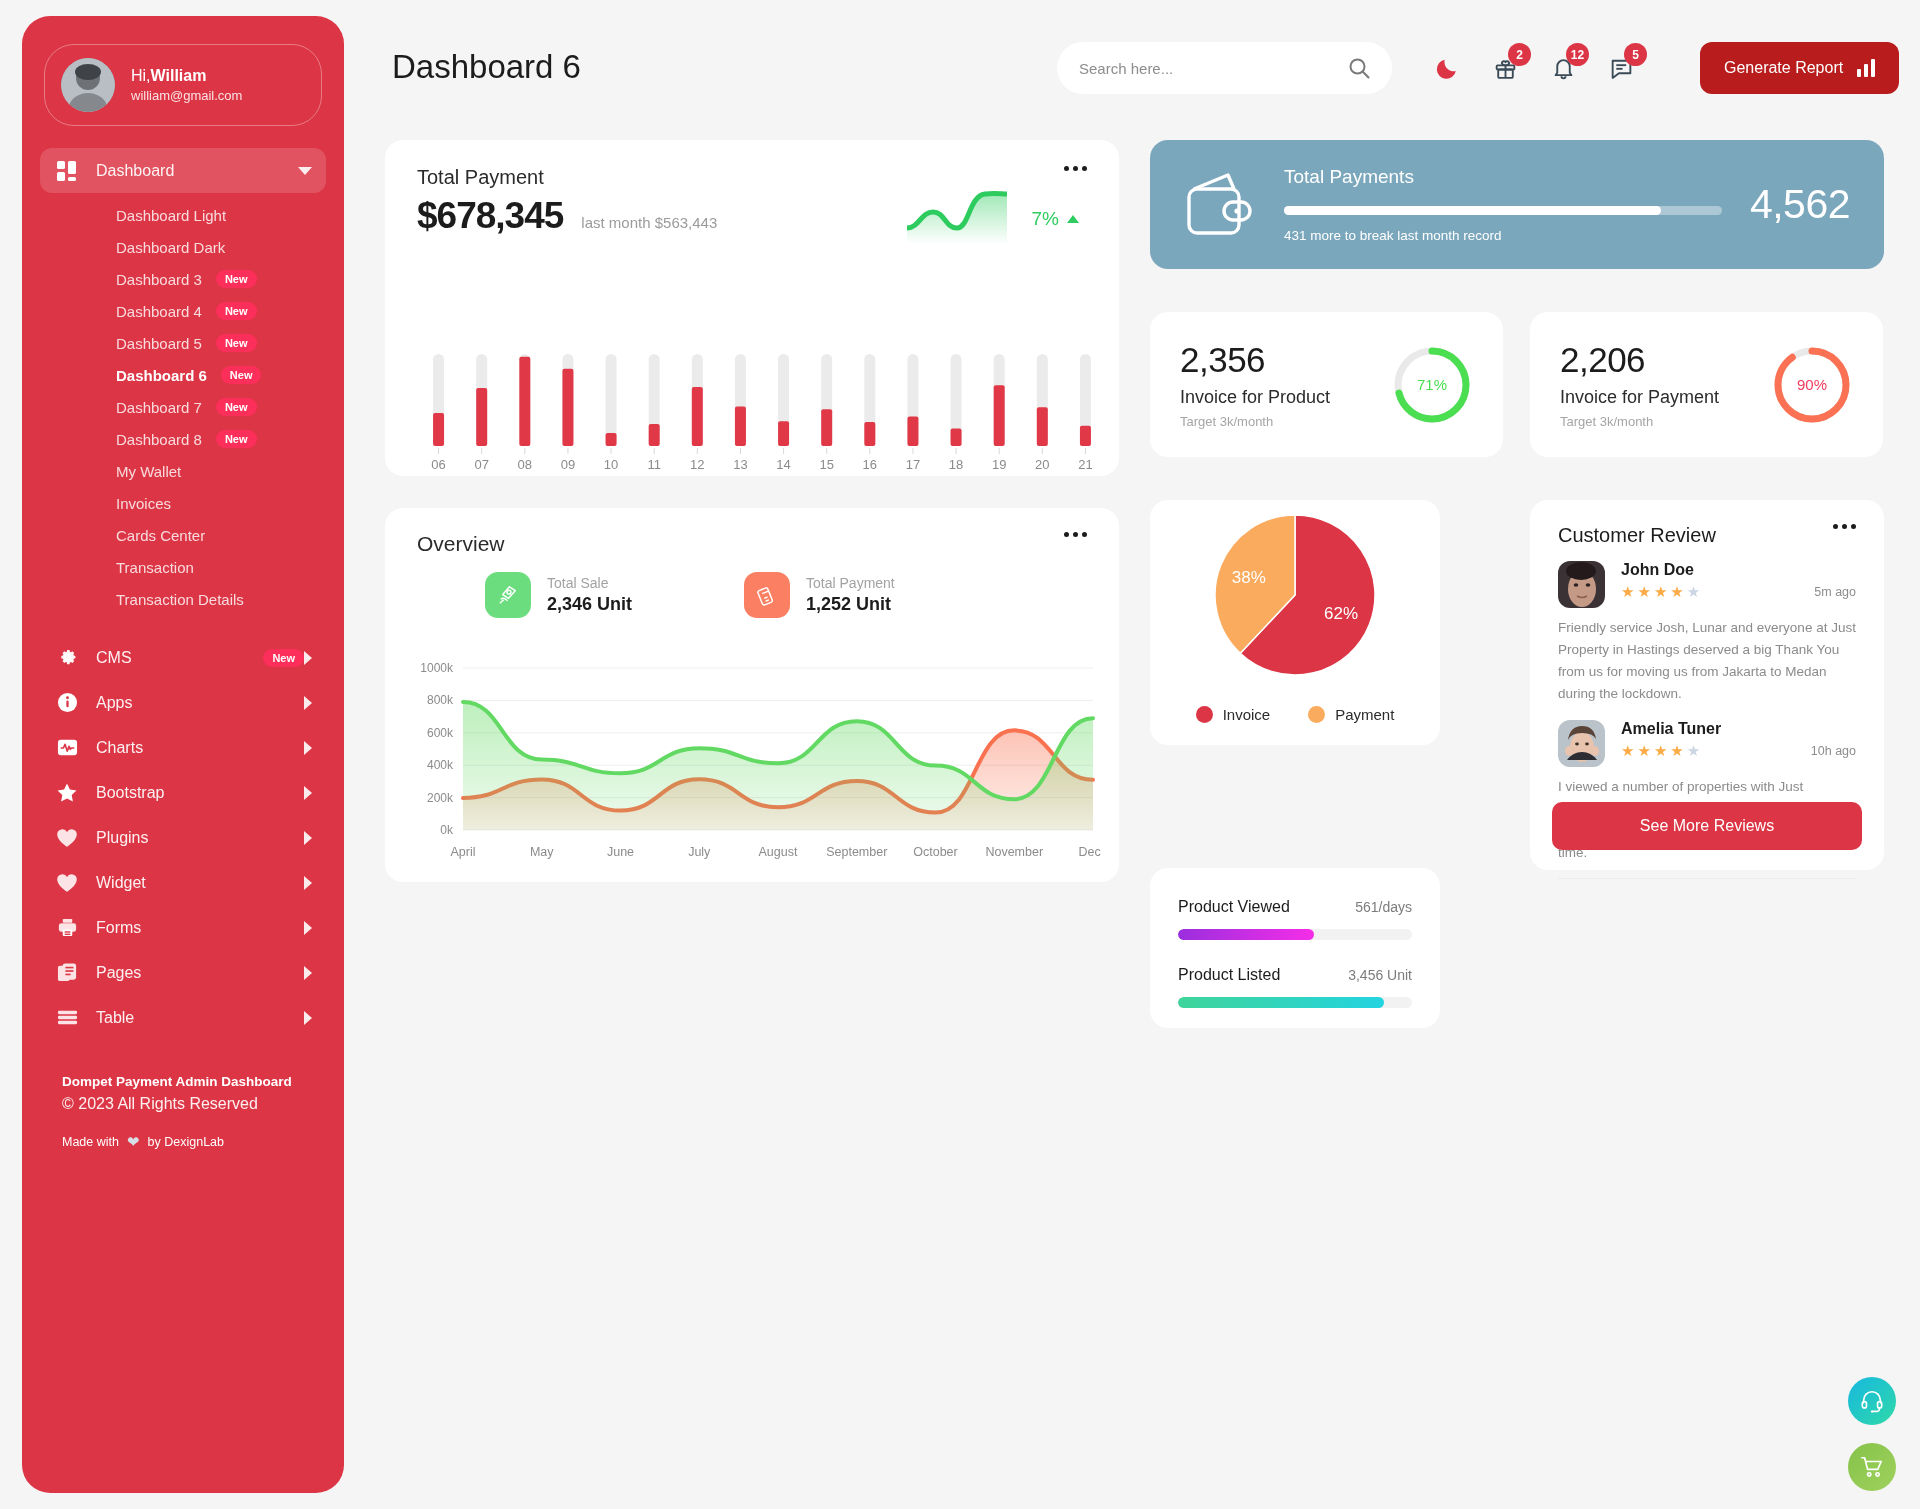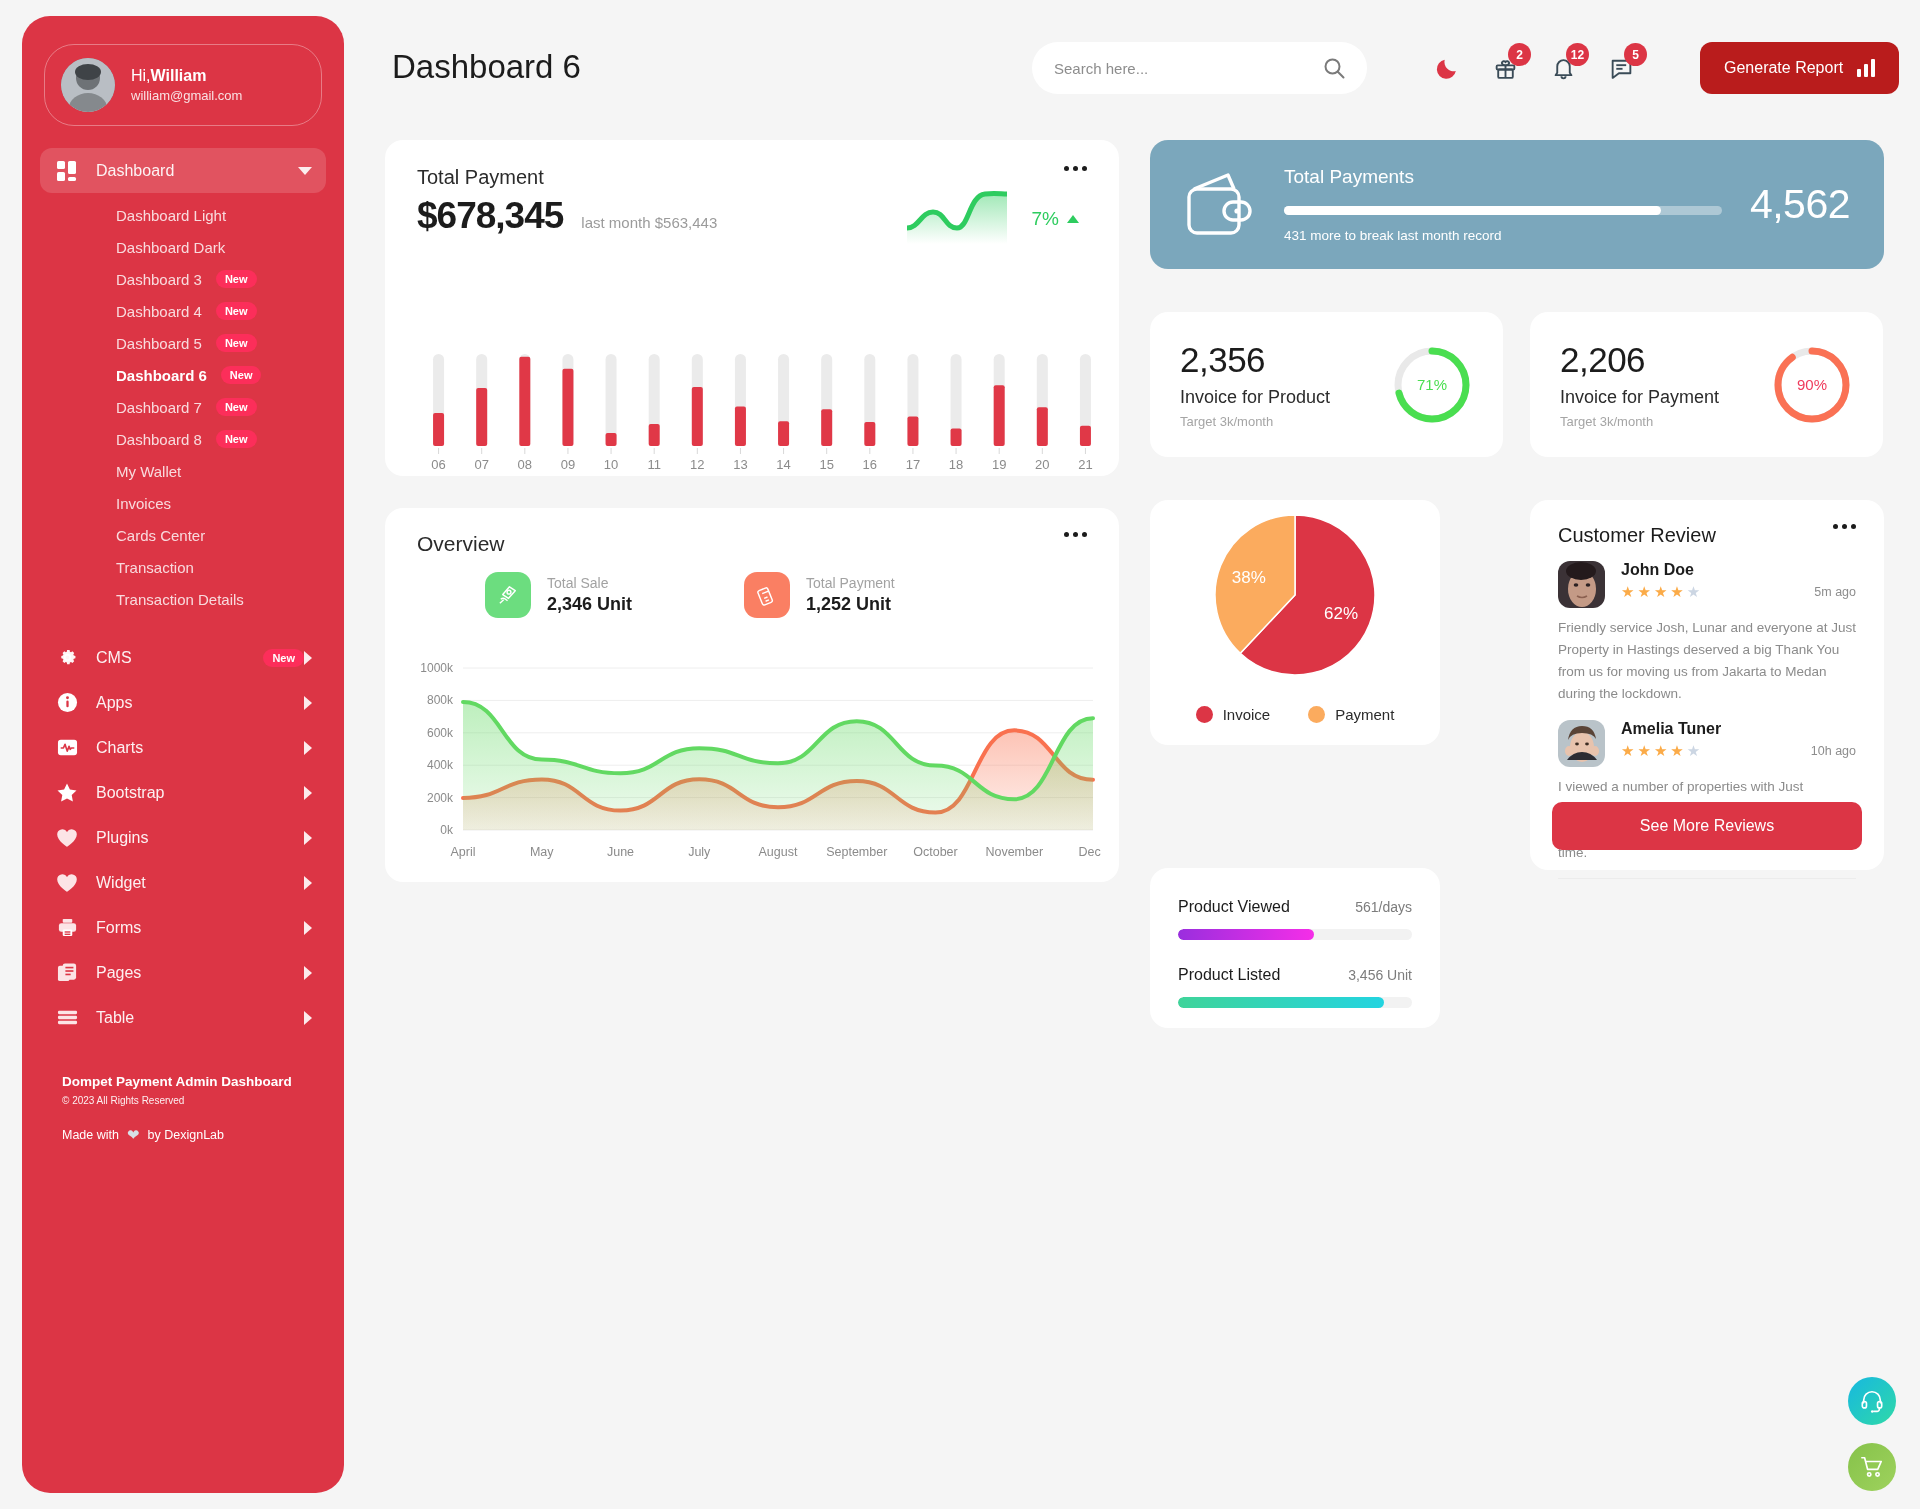--- a/index.html
+++ b/index.html
@@ -76,31 +76,31 @@
   .sub-item {
     display: flex; align-items: center;
     height: 32px; padding-left: 94px; cursor: pointer;
     font-size: 15px; color: rgba(255,255,255,.82);
   }
   .sub-item.active { color: #fff; font-weight: 700; }
   .sub-item .badge-new { margin-left: 14px; }
 
   .side-foot { padding: 14px 40px 0 40px; }
   .sf-title { font-size: 13.5px; font-weight: 700; }
-  .sf-copy { font-size: 10px; margin-top: 6px; color: rgba(255,255,255,.92); }
+  .sf-copy { font-size: 16px; margin-top: 6px; color: rgba(255,255,255,.92); }
   .sf-made { font-size: 12.5px; margin-top: 20px; display: flex; align-items: center; gap: 8px; }
   .sf-heart { color: #d7dfe6; font-size: 15px; }
 
   
   .page-title {
     position: absolute; left: 392px; top: 48px;
     font-size: 33px; font-weight: 400; color: #1c1c1c;
   }
   .search-box {
-    position: absolute; left: 1032px; top: 42px;
+    position: absolute; left: 1057px; top: 42px;
     width: 335px; height: 52px;
     background: #fff; border-radius: 26px;
     display: flex; align-items: center; padding: 0 22px;
   }
   .search-input {
     border: none; outline: none; flex: 1;
     font-size: 15px; color: #6b6b6b;
     font-family: "Liberation Sans", sans-serif;
     background: transparent;
   }

